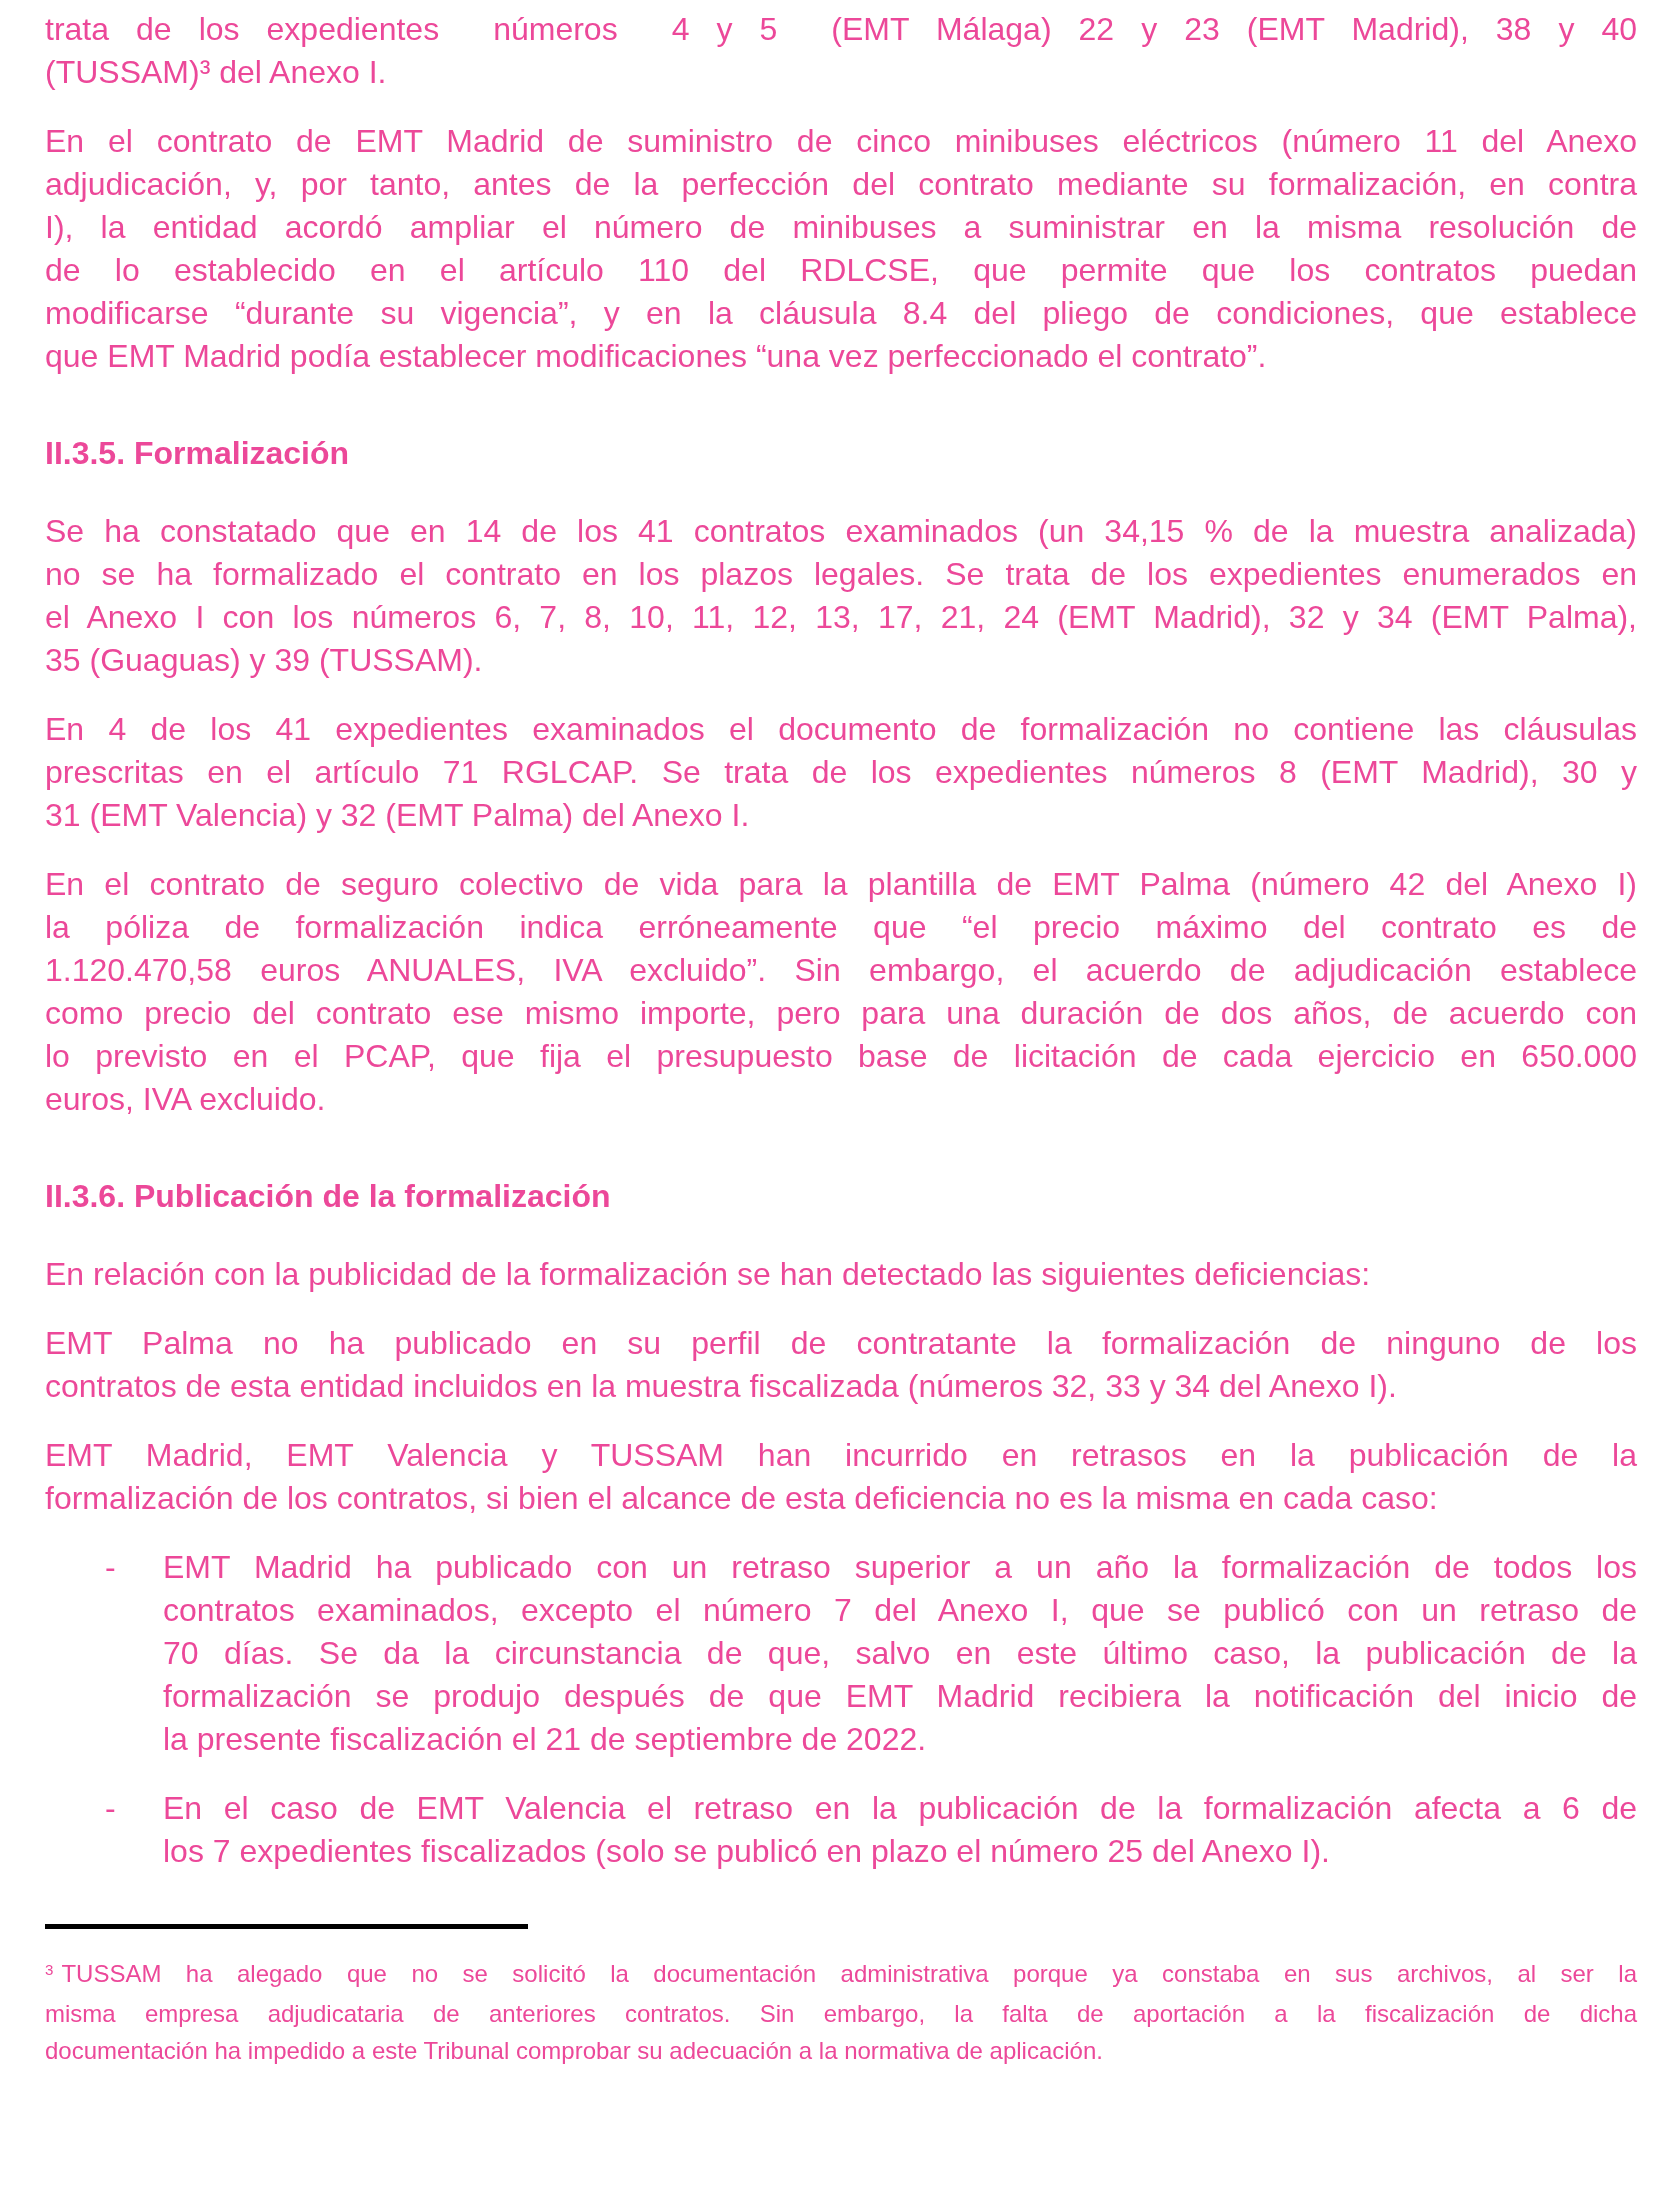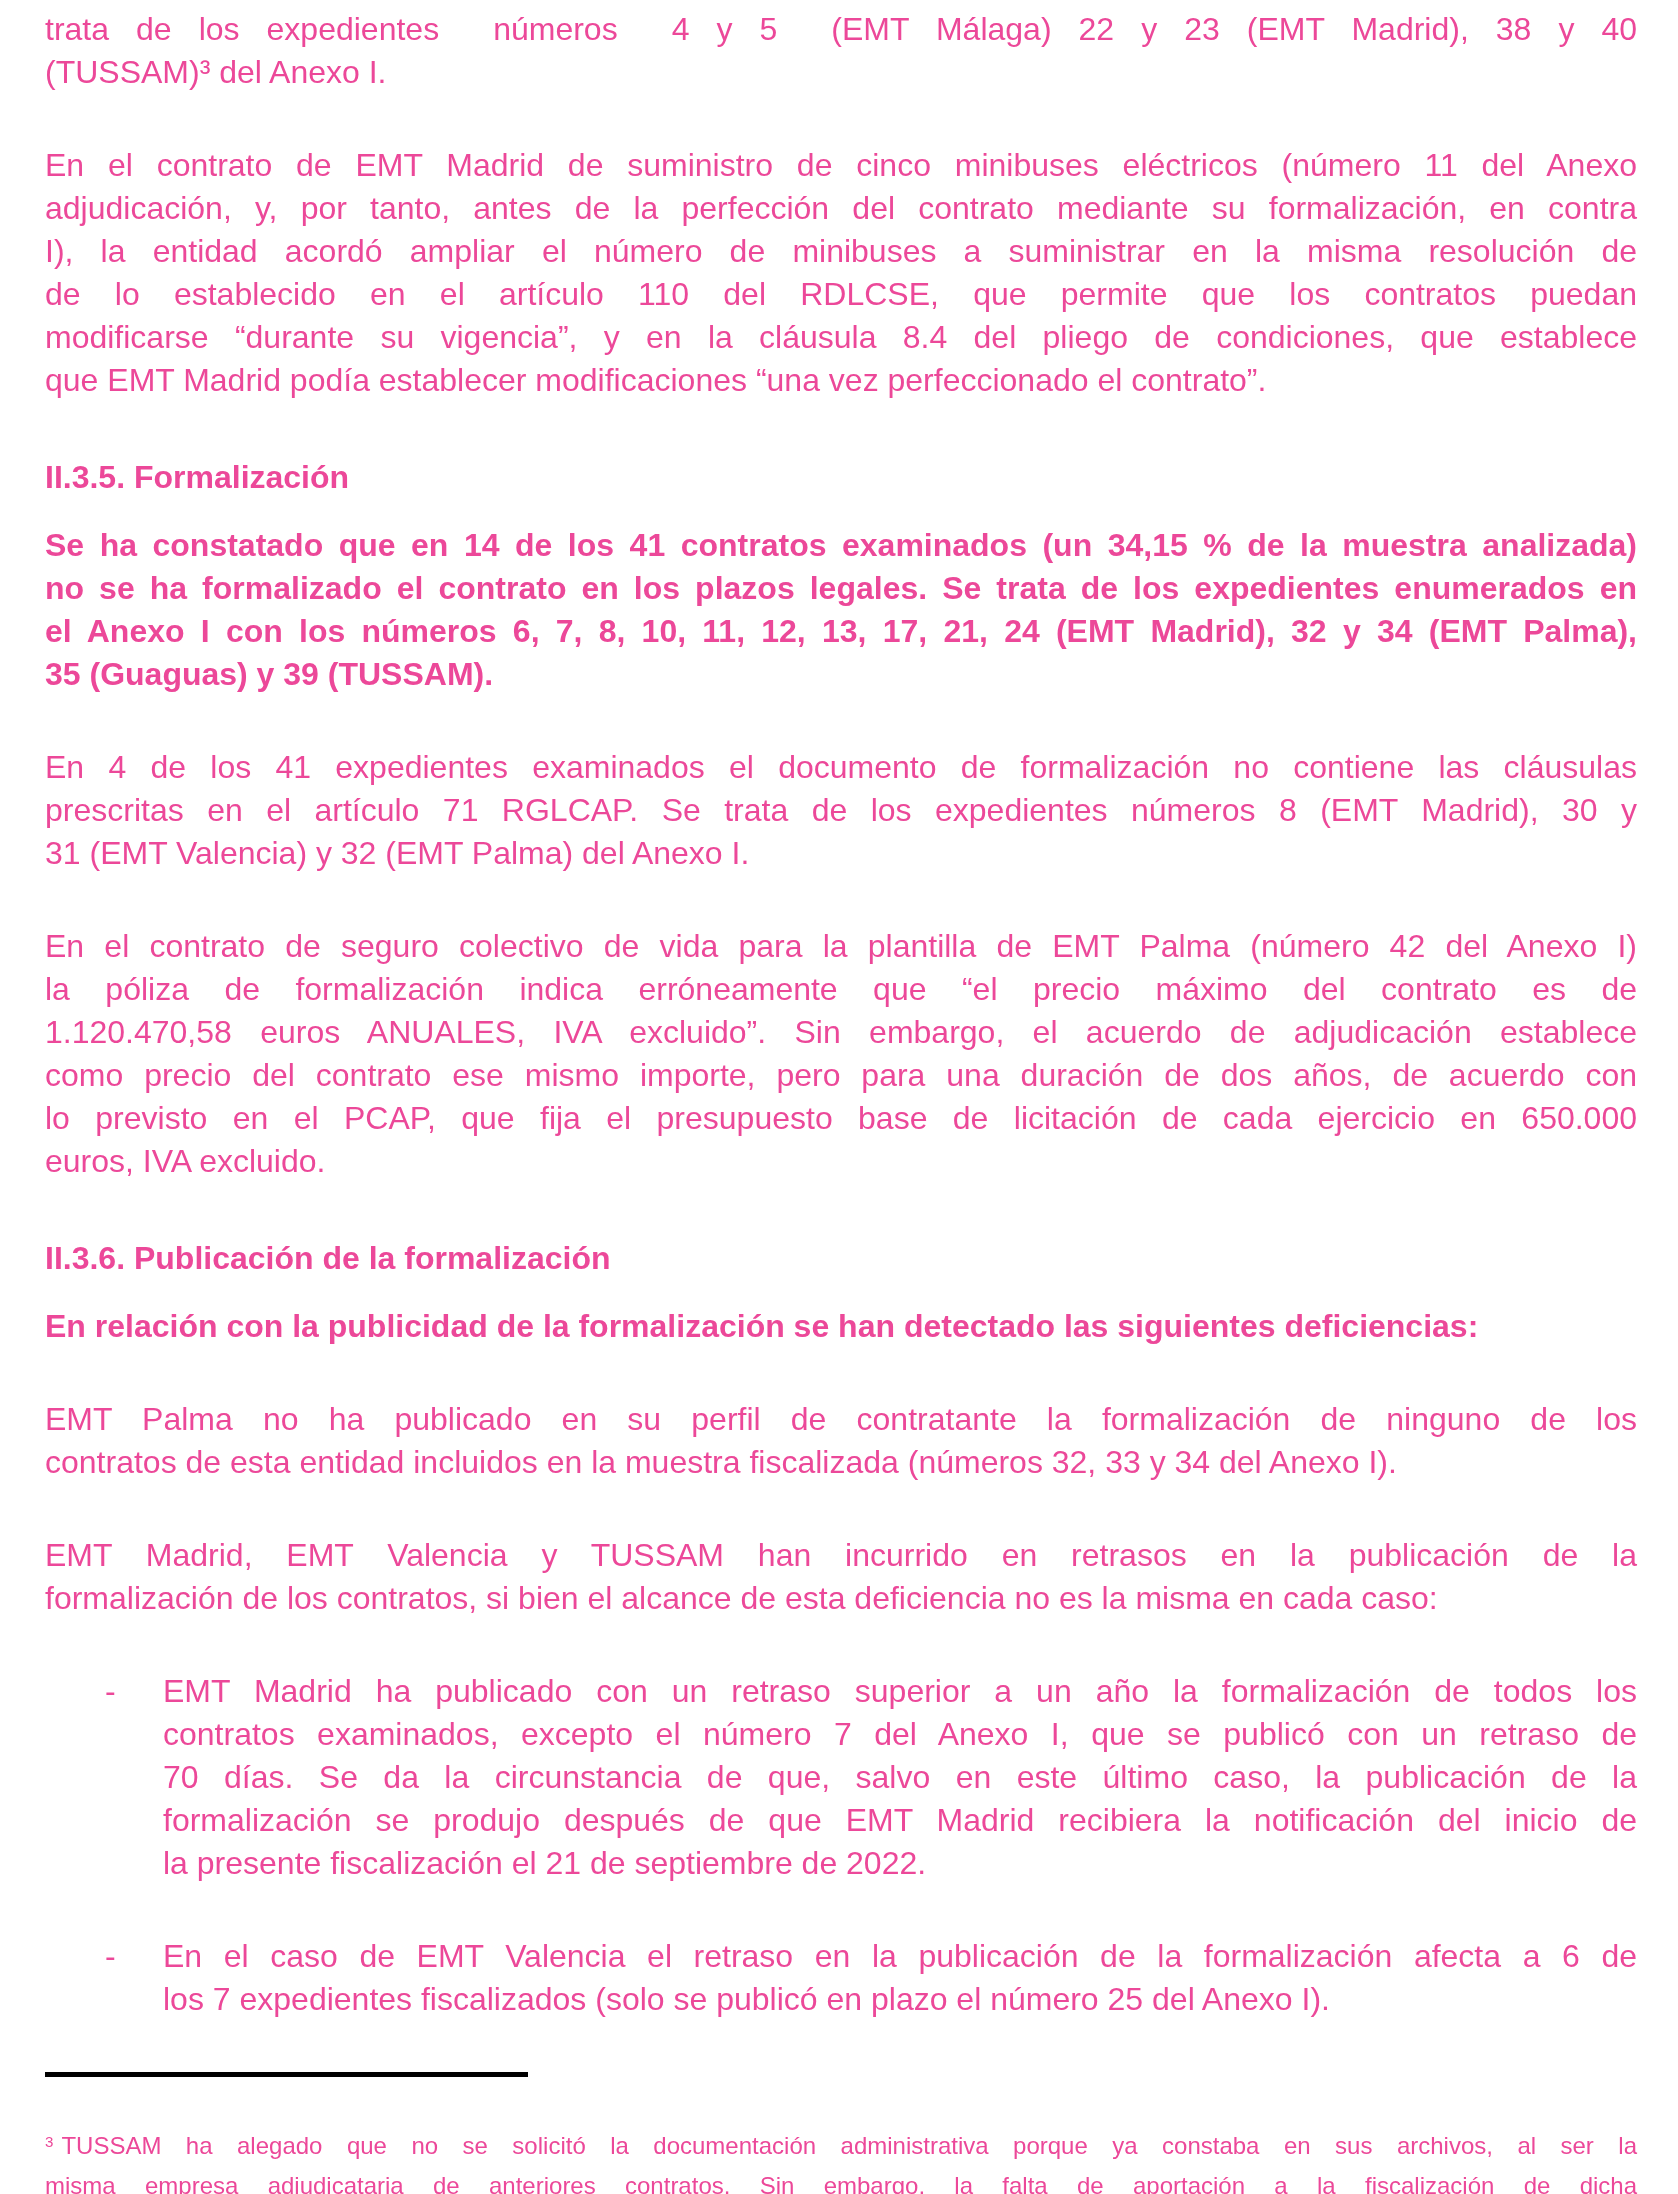--- a/index.html
+++ b/index.html
@@ -9,23 +9,23 @@
     height: 2194px;
     box-sizing: border-box;
     padding: 8px 41px 32px 45px;
     background: #ffffff;
     color: #ec4899;
     font-family: "Liberation Sans", sans-serif;
     font-size: 32px;
     line-height: 43px;
     overflow: hidden;
   }
-  #content > * + * { margin-top: 50px; }
+  #content > * + * { margin-top: 26px; }
   #content > .heading { margin-top: 54px; font-weight: 700; }
-  #content > .heading + .para { margin-top: 25px; font-weight: bold; }
+  #content > .heading + .para { margin-top: 35px; }
   #content > .rule-sep { margin-top: 51px; }
   #content > .footnote { font-size: 24px; line-height: 37px; }
 
   .line {
     text-align: justify;
     text-align-last: left;
     white-space: pre-wrap;
   }
   .line.j { text-align-last: justify; }
 

